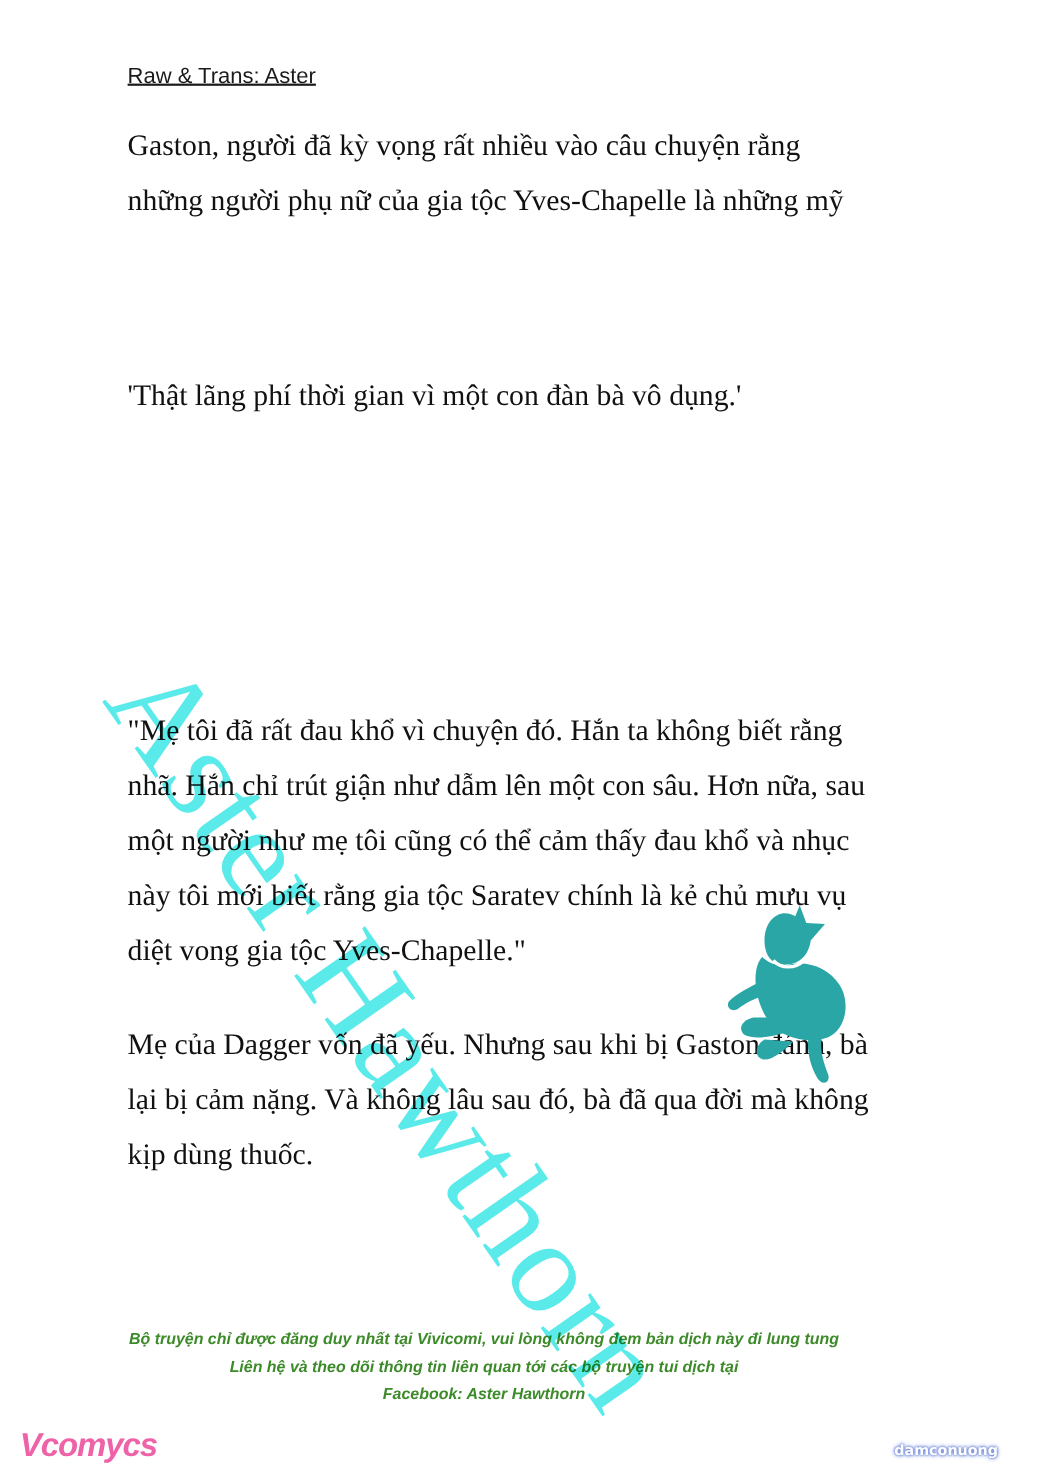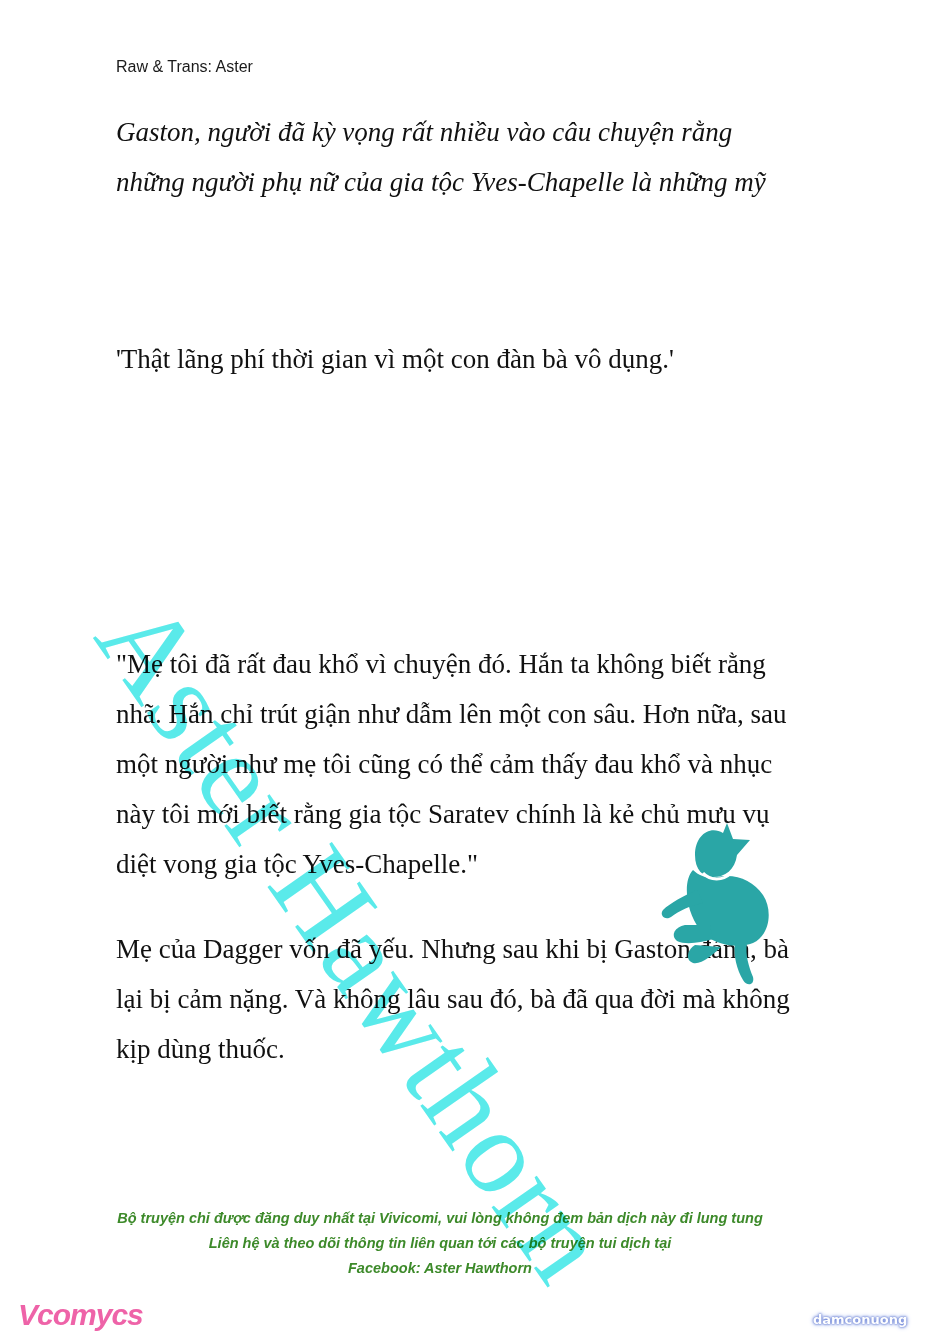--- a/index.html
+++ b/index.html
@@ -11,22 +11,23 @@
       width: 950px;
       height: 1343px;
       position: relative;
       overflow: hidden;
     }
     .header-credit {
       position: absolute;
       left: 116px;
       top: 58px;
       font-family: "Liberation Sans", sans-serif;
-      font-size: 16px;
+      font-size: 20px;
       color: #1a1a1a;
+      text-decoration: underline;
     }
     .para {
       position: absolute;
       left: 116px;
       width: 730px;
       font-family: "Liberation Serif", serif;
       font-size: 27px;
       line-height: 50px;
       color: #111111;
       margin: 0;
@@ -92,21 +93,21 @@
       text-shadow: 0 0 3px #6a82d8, 0 0 5px #8aa0e6, 0 0 2px #5a6fc4;
     }
   </style>
 </head>
 <body>
 
 <div>
 
   <div class="header-credit">Raw &amp; Trans: Aster</div>
 
-  <p class="para" style="top:107px;font-style:italic;">
+  <p class="para" style="top:107px;">
     <span class="line">Gaston, người đã kỳ vọng rất nhiều vào câu chuyện rằng</span>
     <span class="line">những người phụ nữ của gia tộc Yves-Chapelle là những mỹ</span>
   </p>
 
   <p class="para" style="top:334px;">
     <span class="line">'Thật lãng phí thời gian vì một con đàn bà vô dụng.'</span>
   </p>
 
   <p class="para" style="top:462px;">
   </p>

